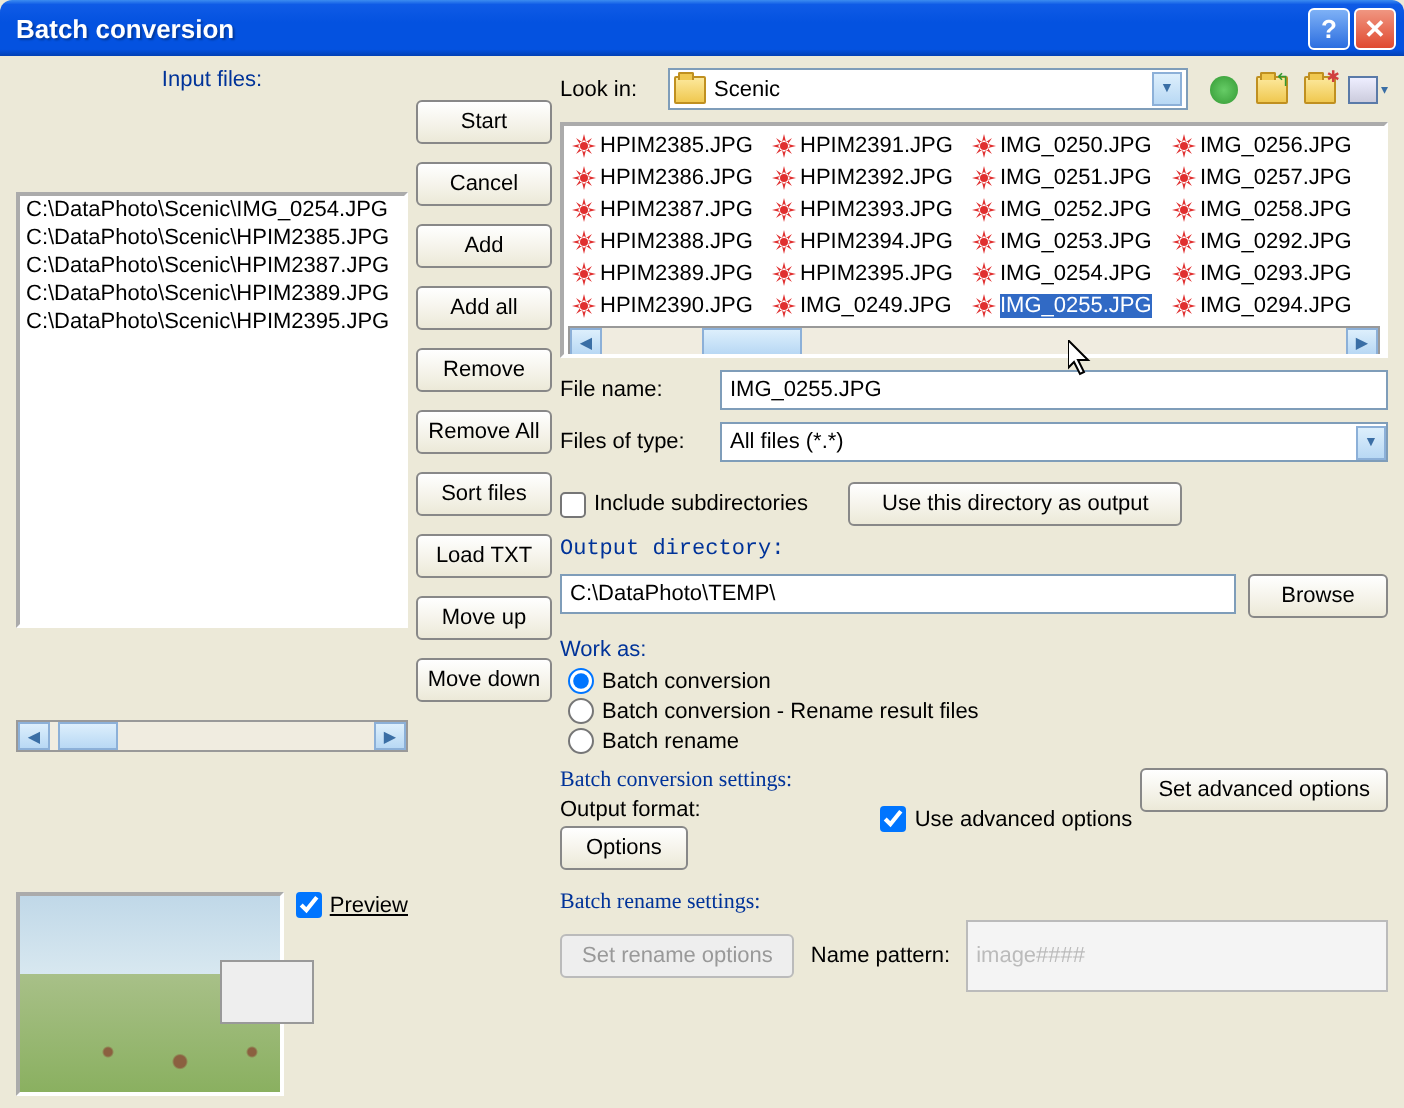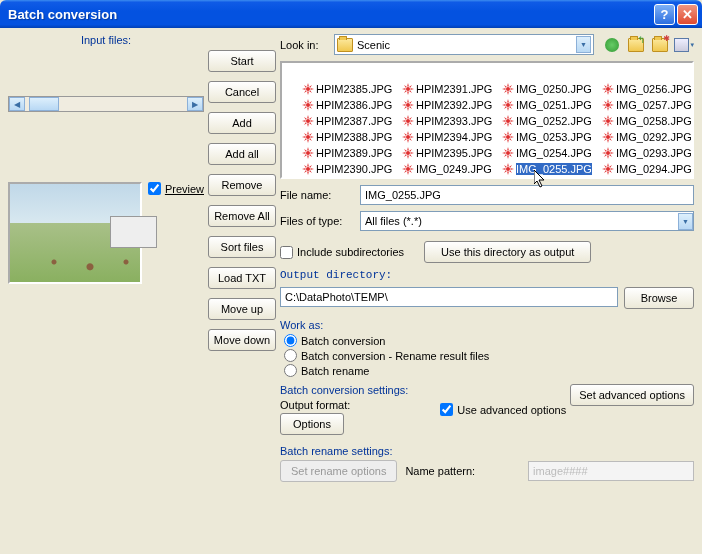--- a/index.html
+++ b/index.html
@@ -35,21 +35,21 @@
 .folder-icon::before { content:''; position:absolute; top:-3px; left:1px; width:6px; height:3px; background:#f0c850; border:1px solid #c09020; border-bottom:none; border-radius:1px 1px 0 0;}
 .lookin-select span { flex: 1; }
 .select-arrow { width: 15px; height: 17px; background: linear-gradient(to bottom, #ddeffc, #b8d8f4); border: 1px solid #8cb0d8; display: flex; align-items: center; justify-content: center; font-size: 7px; color: #3a6ea5; }
 .nav-icons { display: flex; gap: 4px; padding-left: 2px; }
 .nav-icon { width: 20px; height: 20px; display: flex; align-items: center; justify-content: center; }
 .back-icon::before{content:'';width:14px;height:14px;border-radius:50%;background:radial-gradient(circle,#6c6,#393);display:block;}
 .up-icon .folder-icon::after{content:'↰';position:absolute;right:-2px;top:-4px;font-size:9px;color:#393;}
 .new-icon .folder-icon::after{content:'✱';position:absolute;right:-3px;top:-5px;font-size:8px;color:#d04040;}
 .view-icon::before{content:'';width:14px;height:12px;border:1px solid #5a7aa8;background:linear-gradient(to bottom,#eef,#ccd);display:block;}
 .view-icon::after{content:'▾';font-size:7px;color:#3a6ea5;margin-left:1px;}
-.file-browser { border: 2px inset #fff; background: white; height: 118px; overflow: hidden; padding: 18px; }
+.file-browser { border: 2px inset #fff; background: white; height: 118px; overflow: hidden; padding: 2px; }
 .file-grid { display: flex; flex-direction: column; flex-wrap: wrap; height: 96px; align-content: flex-start; }
 .file-item { display: flex; align-items: center; gap: 1px; width: 100px; padding: 1px; height: 16px; overflow: hidden; white-space: nowrap; }
 .file-item.selected span { background: #316ac5; color: white; }
 .red-icon { width: 14px; height: 14px; flex-shrink: 0; }
 .red-icon svg { width: 100%; height: 100%; }
 .file-hscroll { margin-top: 2px; }
 .form-row { display: flex; align-items: center; gap: 6px; }
 .form-label { width: 74px; }
 .text-input { flex: 1; border: 1px solid #7f9db9; background: white; height: 20px; padding: 0 4px; display: flex; align-items: center; }
 .select-input { flex: 1; border: 1px solid #7f9db9; background: white; height: 20px; display: flex; align-items: center; padding: 0 0 0 4px; }
@@ -58,44 +58,51 @@
 .wide-btn { background: linear-gradient(to bottom, #fff, #ece9d8); border: 1px solid #888; border-radius: 3px; padding: 3px 16px; text-align: center; cursor: pointer; height: 22px; display: flex; align-items: center; justify-content: center; }
 .outdir-label { color: #003399; font-family: Liberation Mono, monospace; }
 .outdir-row { display: flex; gap: 6px; }
 .browse-btn { width: 70px; }
 .work-section { margin-top: 4px; }
 .work-label { color: #003399; margin-bottom: 2px; }
 .radio-row { display: flex; align-items: center; gap: 4px; padding: 1px 4px; }
 .radio-row input { width: 13px; height: 13px; }
 .bc-settings { display: flex; gap: 8px; }
 .bc-left { flex: 1; }
-.bc-label { color: #003399; margin-bottom: 3px; }
+.bc-label { color: #003399; margin-bottom: 3px; font-family: Liberation Serif, serif; }
 .of-row { display: flex; gap: 6px; align-items: center; }
 .bc-right { display: flex; flex-direction: row; gap: 4px; justify-content: flex-end; }
 .adv-chk { display: flex; align-items: center; gap: 4px; }
 .rename-section { margin-top: 4px; }
 .rename-row { display: flex; align-items: center; gap: 8px; }
 .disabled-btn { color: #999; background: #eee; border: 1px solid #bbb; border-radius: 3px; padding: 3px 10px; height: 22px; display: flex; align-items: center; }
-.disabled-input { border: 1px solid #bbb; background: #f4f4f4; color: #bbb; height: 20px; padding: 2px 4px; flex: 1; display: flex; align-items: center; margin-left: 45px; }
+.disabled-input { border: 1px solid #bbb; background: #f4f4f4; color: #bbb; height: 36px; padding: 2px 4px; flex: 1; display: flex; align-items: center; }
 .cursor-arrow { position: fixed; left: 534px; top: 170px; pointer-events: none; font-size: 16px; color: black; z-index: 1000; }
 </style>
 </head>
 <body>
 
 <div class="titlebar">
   <span class="titlebar-title">Batch conversion</span>
   <div class="titlebar-btns">
     <div class="titlebar-btn help-btn">?</div>
     <div class="titlebar-btn close-btn">✕</div>
   </div>
 </div>
 
 <div class="content">
   <div class="left-col">
     <div class="section-label">Input files:</div>
+    <div class="input-files" id="input-files-list">
+        <div>C:\DataPhoto\Scenic\IMG_0254.JPG</div>
+        <div>C:\DataPhoto\Scenic\HPIM2385.JPG</div>
+        <div>C:\DataPhoto\Scenic\HPIM2387.JPG</div>
+        <div>C:\DataPhoto\Scenic\HPIM2389.JPG</div>
+        <div>C:\DataPhoto\Scenic\HPIM2395.JPG</div>
+      </div>
     <div class="hscroll">
       <div class="hscroll-btn">◀</div>
       <div class="hscroll-track">
           <div class="hscroll-thumb"></div>
         </div>
       <div class="hscroll-btn">▶</div>
     </div>
     <div class="preview-wrap">
       <div class="preview-img"></div>
       <label class="chk">

